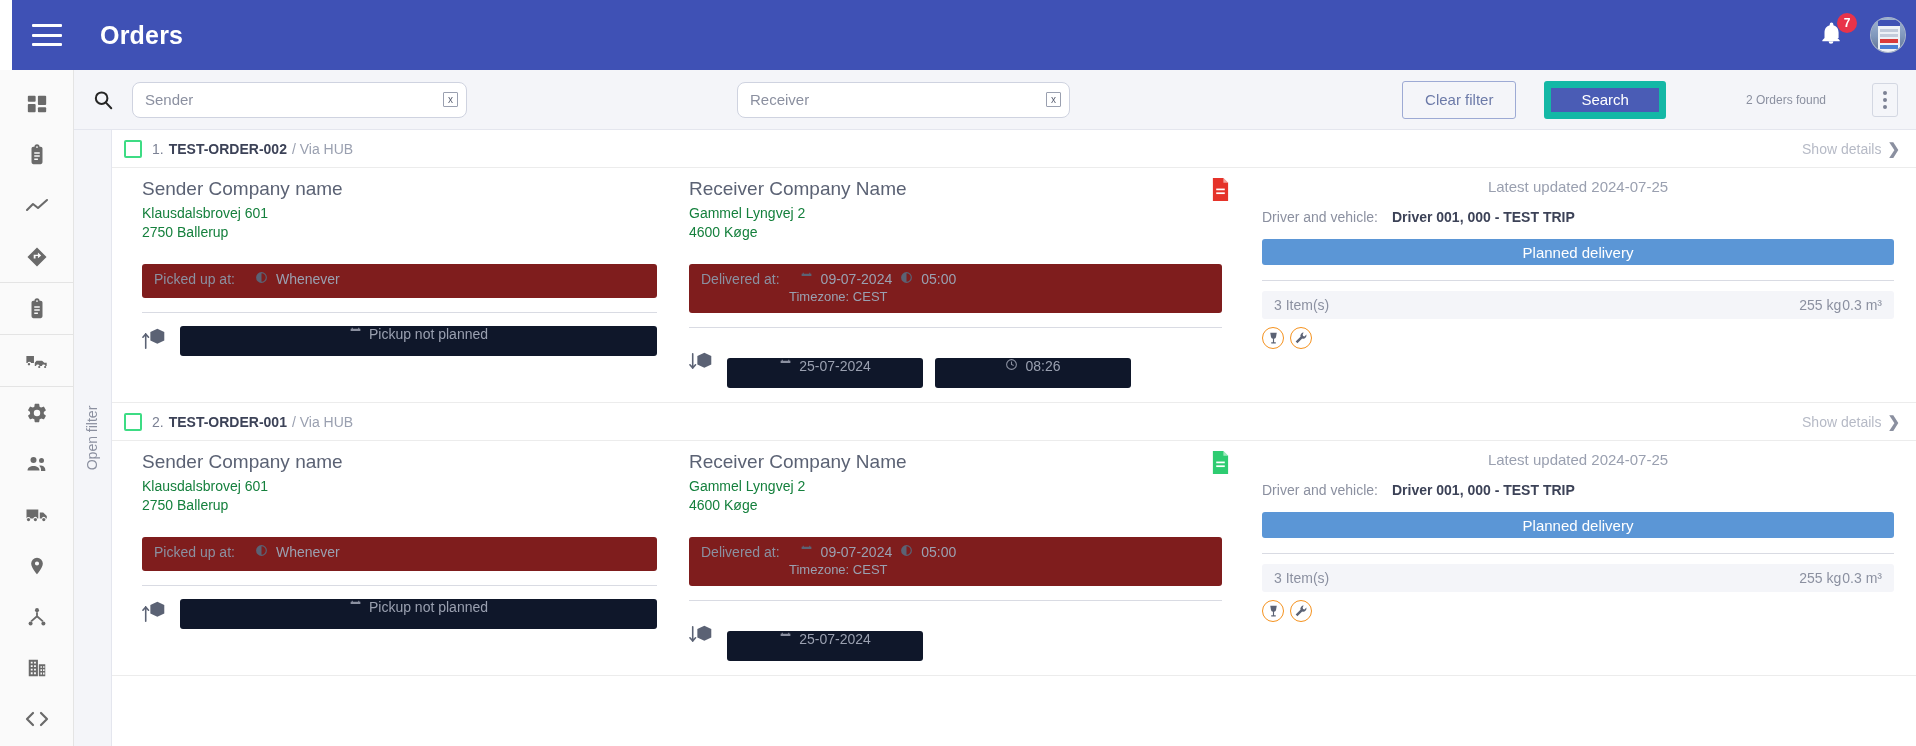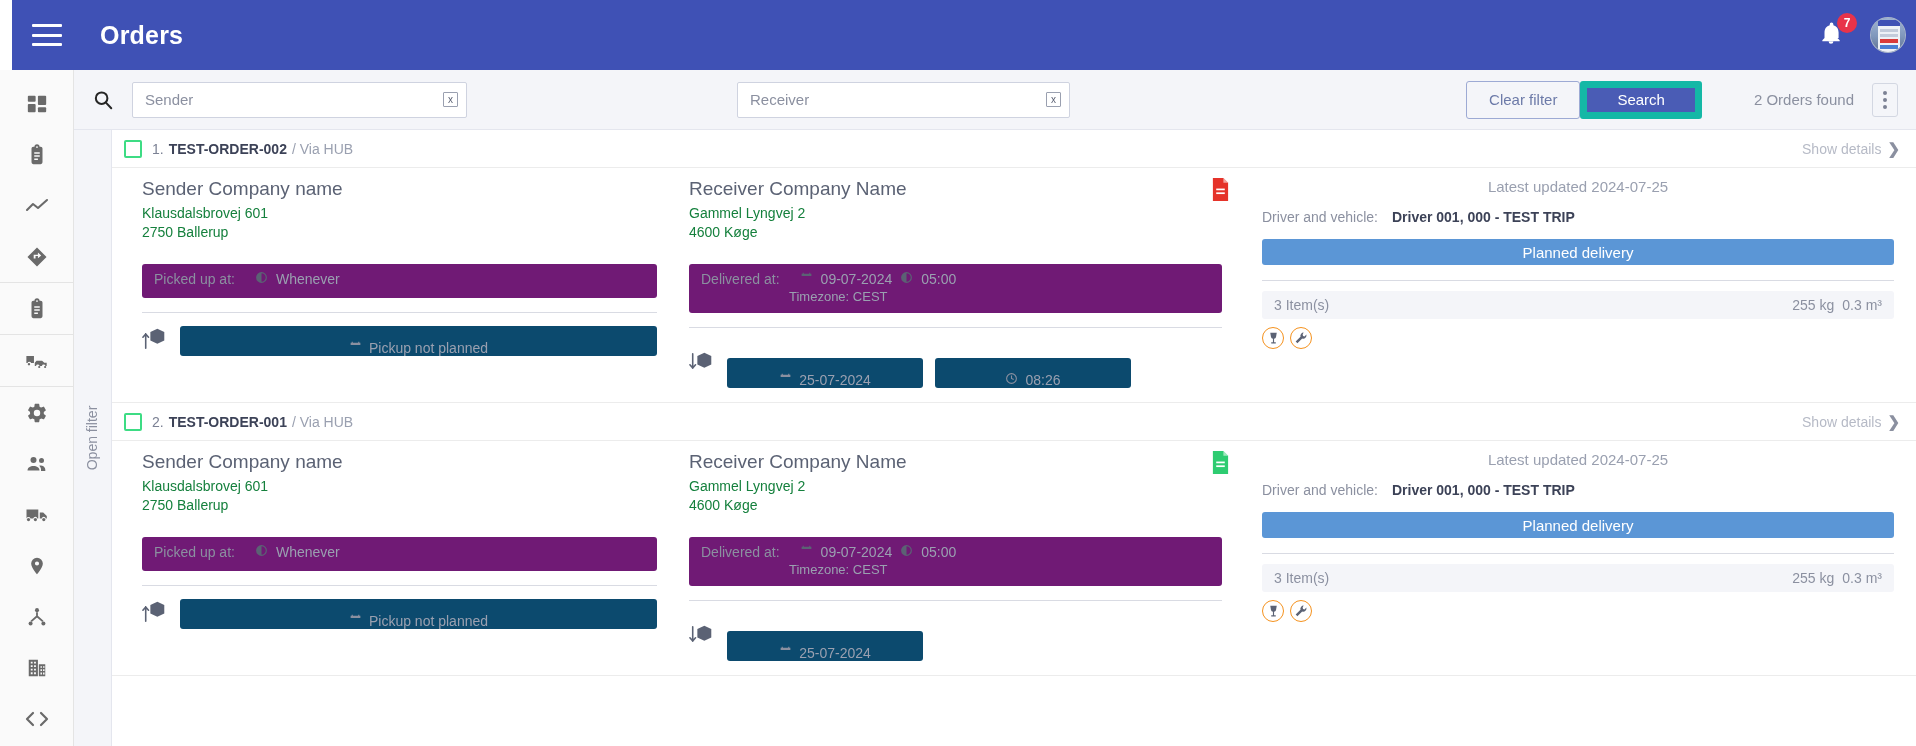--- a/index.html
+++ b/index.html
@@ -66,21 +66,21 @@
 
   
   .filterbar {
     position: absolute; top: 70px; left: 74px; width: 1842px; height: 60px;
     background: #f4f5f9; border-bottom: 1px solid #e4e6ee;
     display: flex; align-items: center; z-index: 15;
   }
   .search-icon-btn { width: 58px; display:flex; align-items:center; justify-content:center; cursor:pointer; color:#262626; }
   .field {
     position: relative; height: 36px; background: #fff;
-    border: 1px solid #cfd3e0; border-radius: 2px;
+    border: 1px solid #cfd3e0; border-radius: 8px;
     display: flex; align-items: center;
   }
   .field input {
     border: 0; outline: 0; height: 100%; width: 100%;
     background: transparent; padding: 0 34px 0 12px;
     font-family: "Liberation Sans", sans-serif; font-size: 15px; color: #3c4257;
   }
   .field input::placeholder { color: #8b90a0; }
   .clear-x {
     position: absolute; right: 8px; width: 15px; height: 15px;
@@ -88,22 +88,22 @@
     text-align: center; cursor: pointer; background: #fff; border-radius: 1px;
   }
   #sender-field { width: 335px; margin-left: 0; }
   #receiver-field { width: 333px; margin-left: 270px; }
   .btn {
     height: 38px; border-radius: 3px; font-size: 15px; cursor: pointer;
     font-family: "Liberation Sans", sans-serif; display:flex; align-items:center; justify-content:center;
   }
   .btn-outline { background: #f4f5f9; border: 1px solid #9daad4; color: #6c7aa8; padding: 0 22px; }
   .btn-filled { background: #4a5cb5; border: 7px solid #14b8a6; color: #fff; padding: 0 30px; }
-  .filter-actions { margin-left: auto; display:flex; align-items:center; gap:0; }
-  .orders-found { color: #8b90a0; font-size: 15px; margin-left: 52px; }
+  .filter-actions { margin-left: auto; display:flex; align-items:center; gap:28px; }
+  .orders-found { color: #8b90a0; font-size: 12px; margin-left: 52px; }
   .kebab {
     width: 26px; height: 34px; border: 1px solid #d3d7e2; border-radius: 3px;
     margin-left: 18px; margin-right: 18px; display:flex; flex-direction:column;
     align-items:center; justify-content:center; gap:3px; cursor:pointer; background:#f4f5f9;
   }
   .kebab i { width: 4px; height: 4px; border-radius: 50%; background: #7b8194; display:block; }
 
   
   .openfilter {
     position: absolute; left: 74px; top: 130px; width: 38px; height: 616px;
@@ -141,55 +141,55 @@
   .order-body { display: flex; padding: 10px 0 14px 0; }
   .col-sender { width: 565px; padding: 0 20px 0 30px; }
   .col-receiver { width: 565px; padding: 0 20px 0 12px; position: relative; }
   .col-right { flex: 1; padding: 0 22px 0 20px; }
 
   .company { font-size: 19px; color: #5b6274; margin-bottom: 4px; }
   .addr { font-size: 14px; color: #15803d; line-height: 19px; }
   .doc-icon { position: absolute; right: 12px; top: 0; cursor: pointer; }
 
   .timebox {
-    background: #701a75; border-radius: 3px; margin-top: 22px;
+    background: #7f1d1d; border-radius: 3px; margin-top: 22px;
     padding: 7px 12px; font-size: 14px; color: #8b90a0; min-height: 34px;
   }
   .timebox.tall { padding-bottom: 9px; }
   .tb-row { display: flex; align-items: center; gap: 8px; }
   .tb-label { color: #8b90a0; margin-right: 12px; }
   .tb-val { color: #9aa0b0; }
   .tb-tz { margin-left: 88px; color: #9aa0b0; font-size: 13px; margin-top: 2px; }
 
   .hr { height: 1px; background: #d9dbe3; margin: 14px 0 0 0; }
   .plan-row { display: flex; align-items: center; gap: 12px; margin-top: 13px; }
   .plan-pill {
-    flex: 1; background: #0c4a6e; border-radius: 3px; height: 30px;
-    display: flex; align-items: flex-end; justify-content: center; gap: 7px;
+    flex: 1; background: #0f172a; border-radius: 3px; height: 30px;
+    display: flex; align-items: flex-start; justify-content: center; gap: 7px;
     font-size: 14px; color: #9aa0b0; cursor: pointer;
   }
   .plan-pill.w-fixed { flex: none; width: 196px; margin-top: 17px; }
   .truck-ico { color: #5b6274; flex: none; }
 
   .latest { text-align: center; font-size: 15px; color: #9aa0b0; margin-bottom: 14px; }
   .dv-row { display: flex; align-items: baseline; gap: 14px; font-size: 14px; margin-bottom: 14px; }
   .dv-label { color: #8b90a0; }
   .dv-val { color: #3c4257; font-weight: bold; }
   .status-bar {
     height: 26px; border-radius: 3px; background: #5b96d6; color: #fff;
     display: flex; align-items: center; justify-content: center;
     font-size: 15px; cursor: pointer;
   }
   .r-hr { height: 1px; background: #d9dbe3; margin: 15px 0 10px 0; }
   .items-bar {
     background: #f4f5f9; border-radius: 3px; height: 28px;
     display: flex; align-items: center; padding: 0 12px;
     font-size: 14px; color: #8b90a0;
   }
-  .items-right { margin-left: auto; display: flex; gap: 8px; color: #8b90a0; }
+  .items-right { margin-left: auto; display: flex; gap: 1px; color: #8b90a0; }
   .flags { display: flex; gap: 6px; margin-top: 8px; }
   .flag {
     width: 22px; height: 22px; border-radius: 50%; border: 1.5px solid #f5921e;
     display: flex; align-items: center; justify-content: center; color: #5b6274;
     cursor: pointer; background: #fff;
   }
   .card-sep { height: 1px; background: #ececec; }
 </style>
 </head>
 <body>

